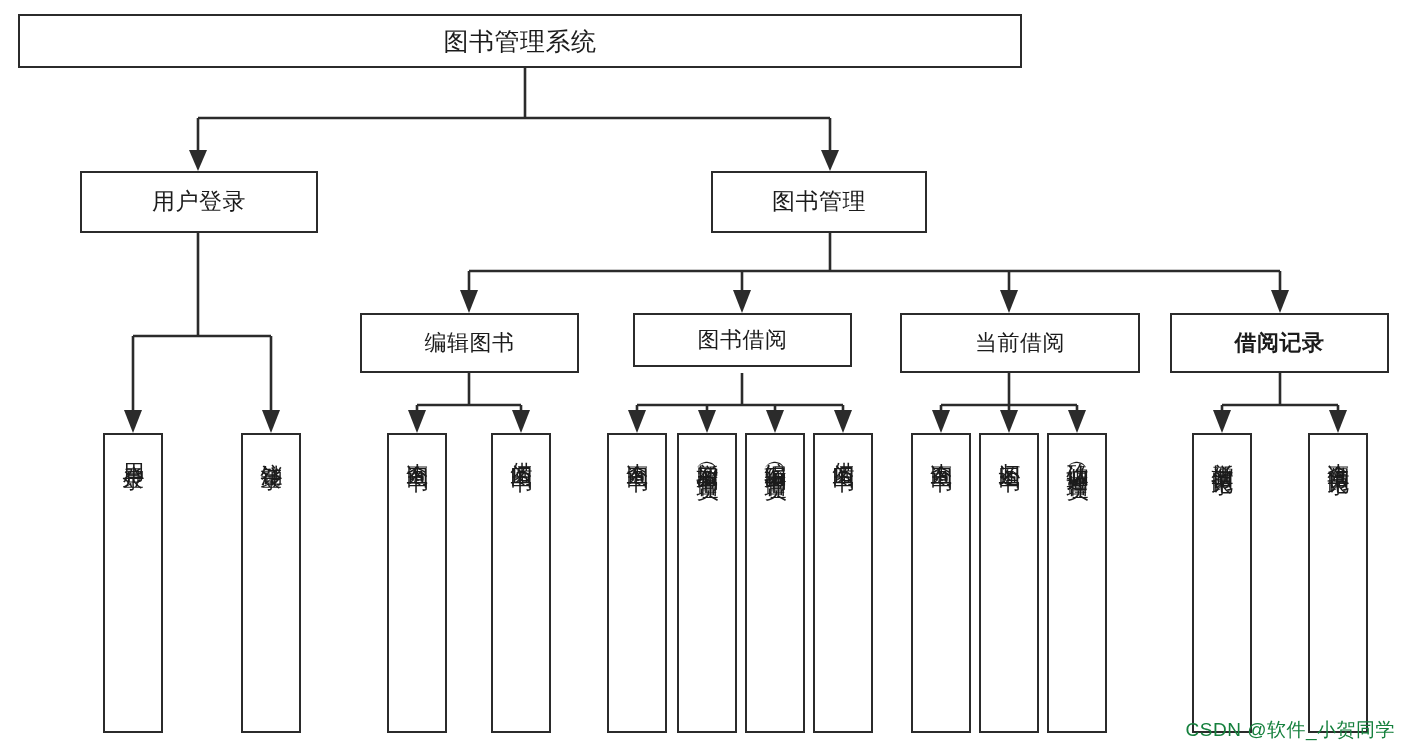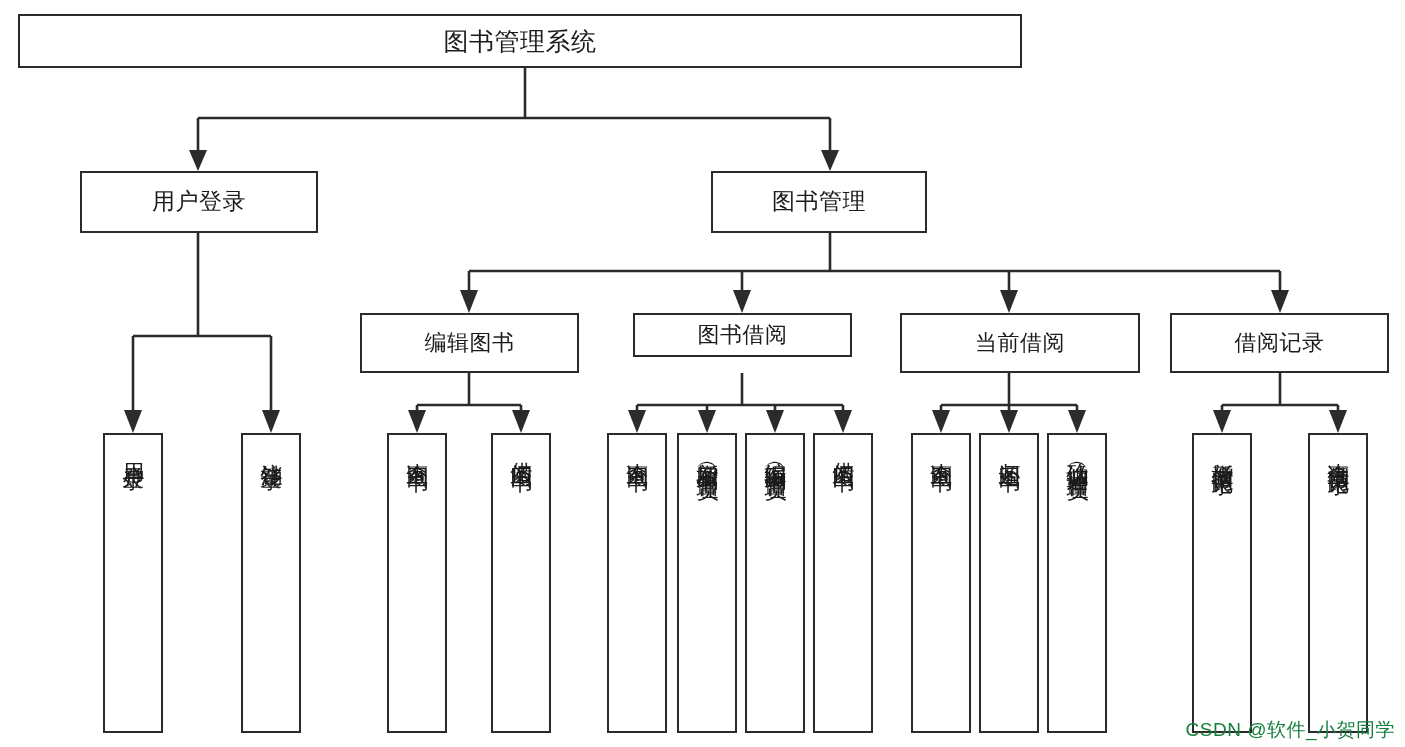--- a/index.html
+++ b/index.html
@@ -159,29 +159,29 @@
   </div>
 
   <div class="node level2" style="left:711px; top:171px; width:216px; height:62px;">
     <span class="lbl">图书管理</span>
   </div>
 
   <div class="node level3" style="left:360px; top:313px; width:219px; height:60px;">
     <span class="lbl">编辑图书</span>
   </div>
 
-  <div class="node level3" style="left:633px; top:313px; width:219px; height:44px;">
+  <div class="node level3" style="left:633px; top:313px; width:219px; height:54px;">
     <span class="lbl">图书借阅</span>
   </div>
 
   <div class="node level3" style="left:900px; top:313px; width:240px; height:60px;">
     <span class="lbl">当前借阅</span>
   </div>
 
-  <div class="node level3" style="left:1170px; top:313px; width:219px; height:60px;">
+  <div class="node level3" style="left:1170px; top:313px; width:219px; height:60px;font-weight:bold;">
     <span class="lbl">借阅记录</span>
   </div>
 
   <div class="node leaf" style="left:103px; top:433px; width:60px; height:300px;">
     <span class="lbl">用户登录</span>
   </div>
 
   <div class="node leaf" style="left:241px; top:433px; width:60px; height:300px;">
     <span class="lbl">注销登录</span>
   </div>

